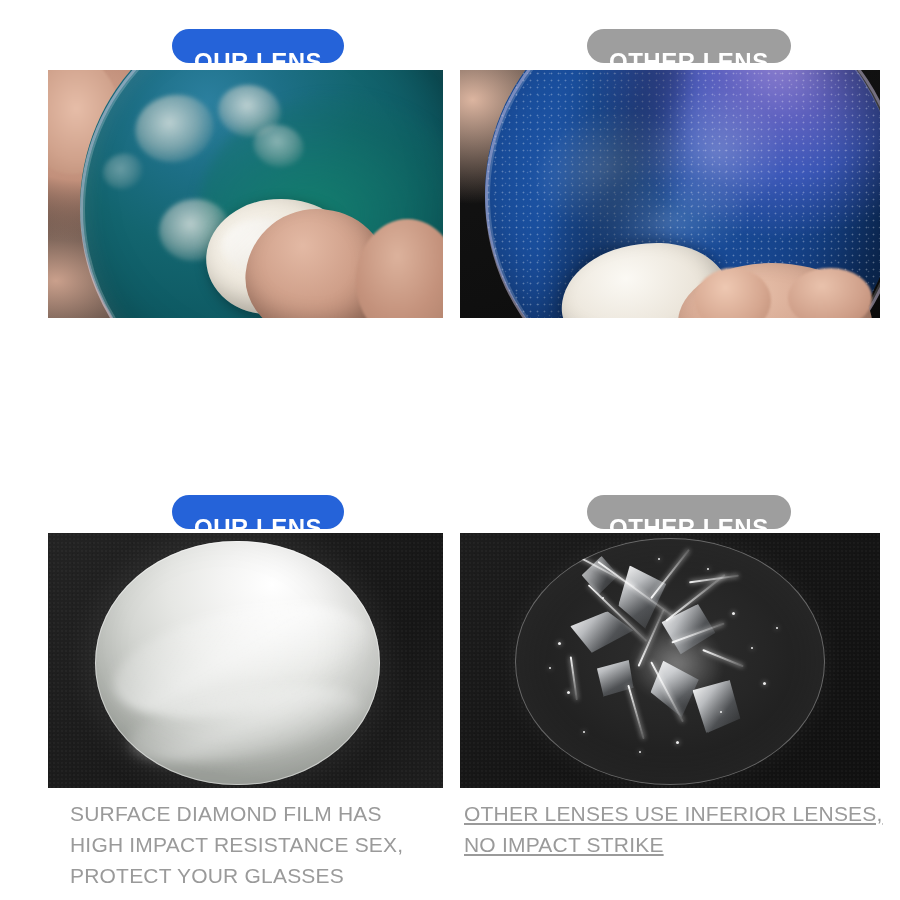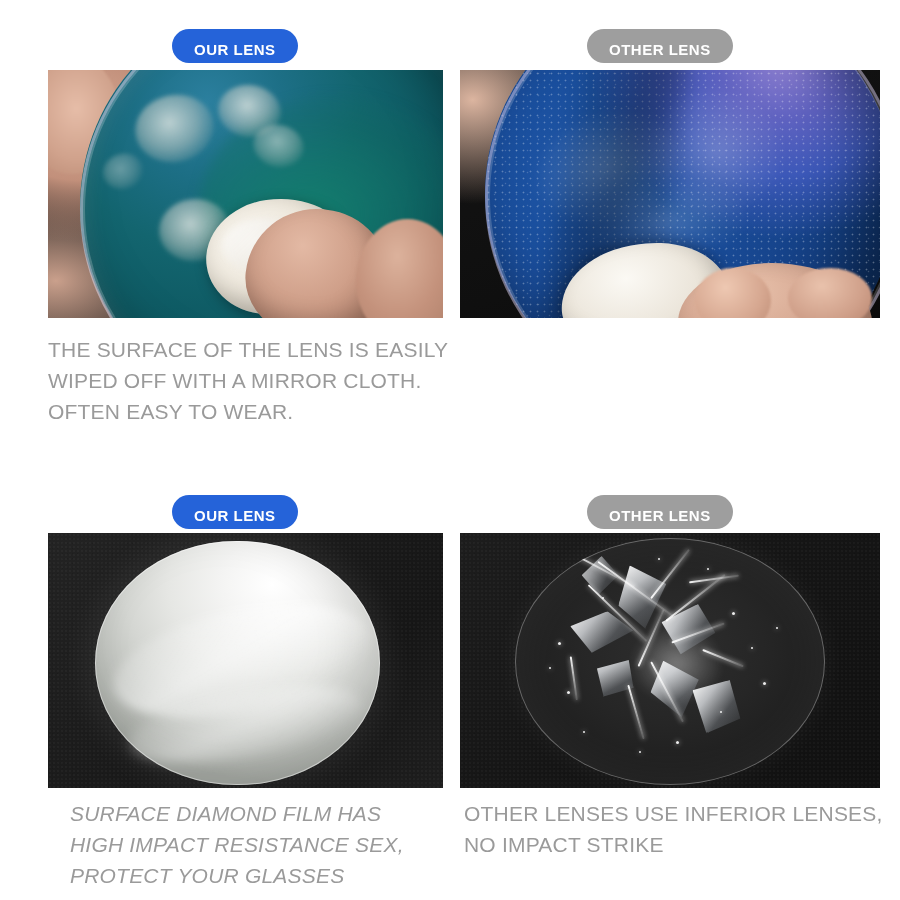--- a/index.html
+++ b/index.html
@@ -22,25 +22,25 @@
     background: #ffffff;
   }
 
   
   .badge {
     position: absolute;
     height: 34px;
     line-height: 34px;
     border-radius: 17px;
     color: #ffffff;
-    font-size: 15px;
+    font-size: 24px;
     font-weight: bold;
     letter-spacing: 0.5px;
     text-align: center;
-    padding: 4px 22px;
+    padding: 16px 22px;
     white-space: nowrap;
     box-sizing: border-box;
   }
   .badge-our   { background: #2563d9; }
   .badge-other { background: #9e9e9e; }
 
   .badge-r1c1 { left: 172px; top: 29px; }
   .badge-r1c2 { left: 587px; top: 29px; }
   .badge-r2c1 { left: 172px; top: 495px; }
   .badge-r2c2 { left: 587px; top: 495px; }
@@ -327,22 +327,22 @@
   .caption {
     position: absolute;
     color: #9a9a9a;
     font-size: 21px;
     line-height: 31px;
     letter-spacing: 0.2px;
     white-space: pre-line;
   }
   .cap-r1c1 { left: 48px;  top: 334px; width: 410px; }
   .cap-r1c2 { left: 464px; top: 334px; width: 430px; }
-  .cap-r2c1 { left: 70px;  top: 798px; width: 400px; font-style: italic; }
-  .cap-r2c2 { left: 464px; top: 798px; width: 430px; }
+  .cap-r2c1 { left: 70px;  top: 798px; width: 400px; }
+  .cap-r2c2 { left: 464px; top: 798px; width: 430px; text-decoration: underline; }
 </style>
 </head>
 <body>
 
 <div class="page">
 
   <div class="badge badge-our badge-r1c1">OUR LENS</div>
 
   <div class="photo photo-r1c1">
     <div class="layer p1-bg"></div>
@@ -354,23 +354,20 @@
     <div class="smudge sm2"></div>
     <div class="smudge sm3"></div>
     <div class="smudge sm4"></div>
     <div class="smudge sm5"></div>
     <div class="p1-cloth"></div>
     <div class="p1-cloth-fold"></div>
     <div class="p1-thumb"></div>
     <div class="p1-finger2"></div>
   </div>
 
-  <div class="caption cap-r1c1">THE SURFACE OF THE LENS IS EASILY
-WIPED OFF WITH A MIRROR CLOTH.
-OFTEN EASY TO WEAR.</div>
 
   <div class="badge badge-other badge-r1c2">OTHER LENS</div>
 
   <div class="photo photo-r1c2">
     <div class="layer p2-bg"></div>
     <div class="p2-lens"></div>
     <div class="p2-speckle"></div>
     <div class="p2-smear p2-s1"></div>
     <div class="p2-smear p2-s2"></div>
     <div class="p2-smear p2-s3"></div>

